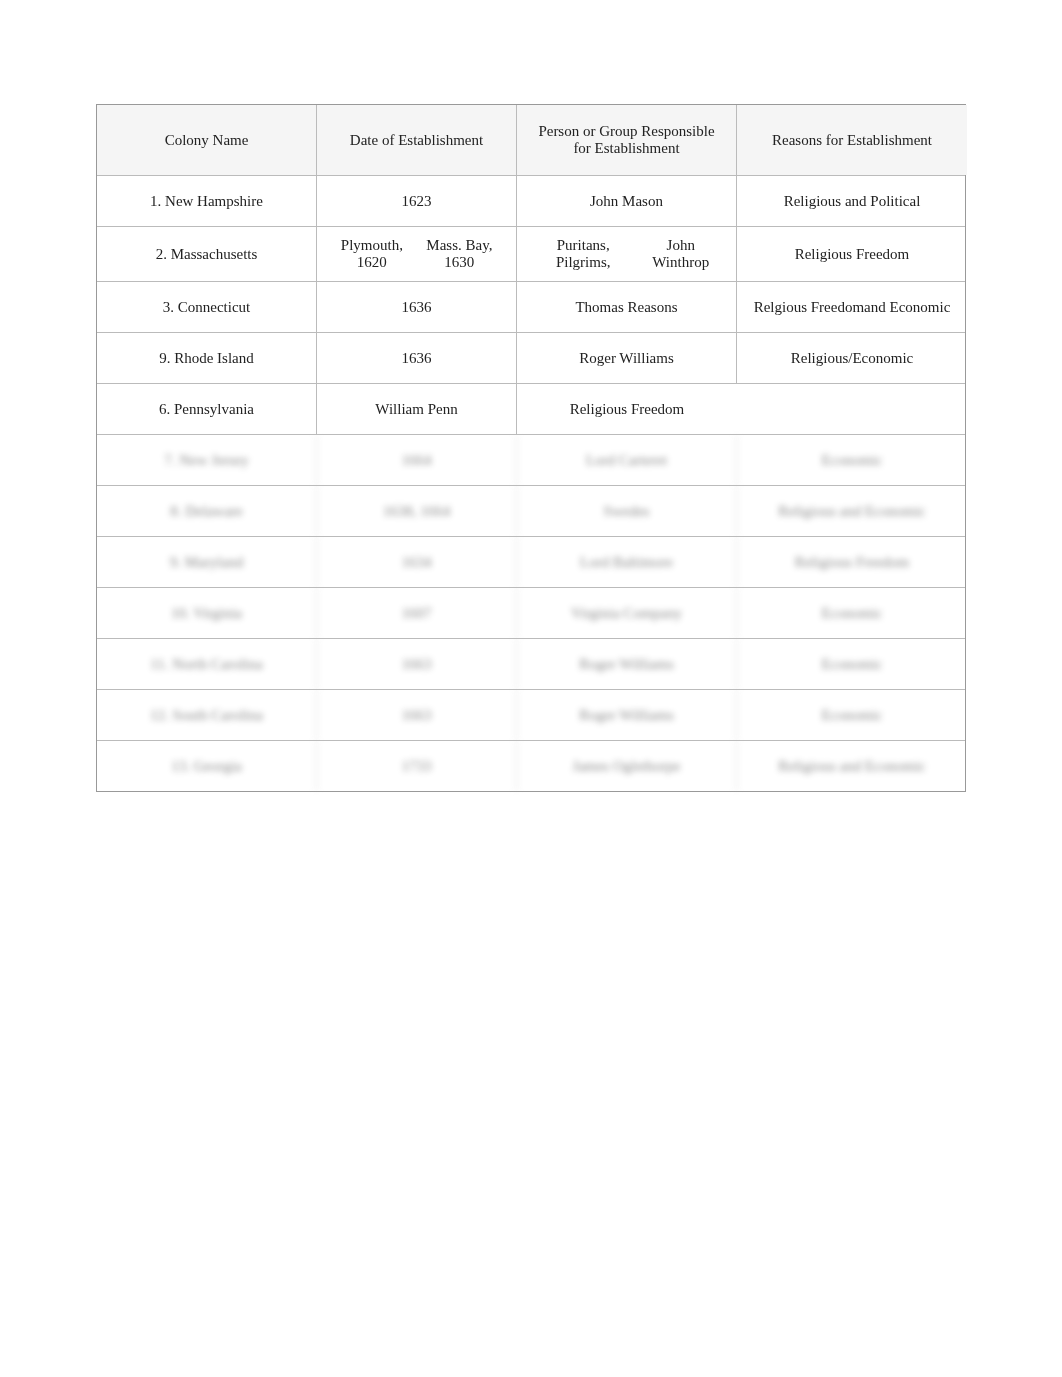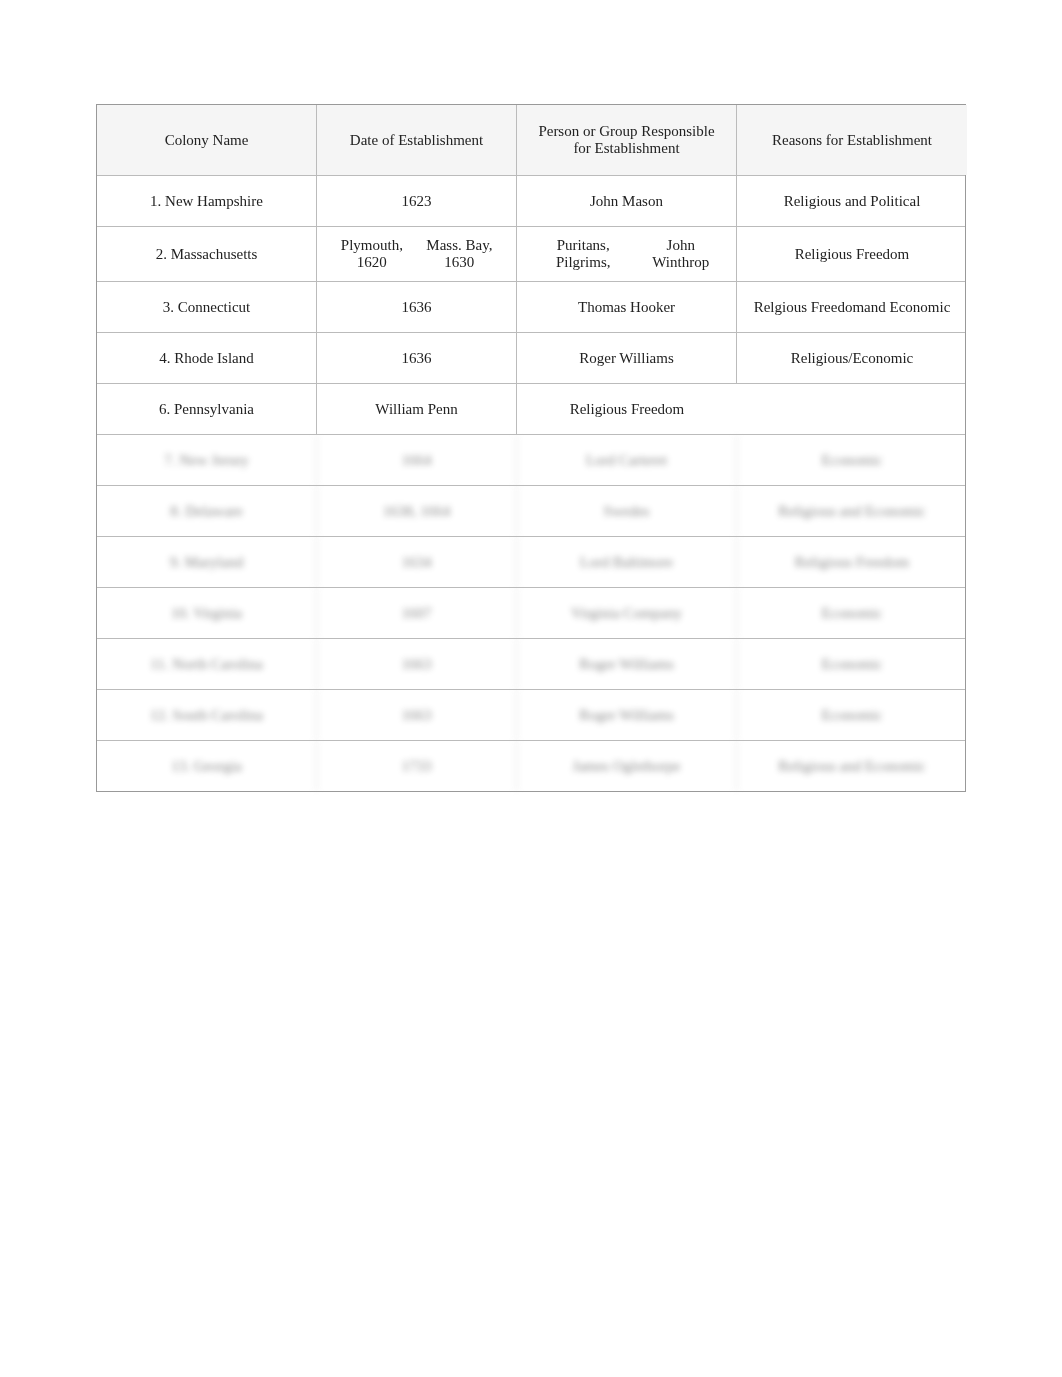--- a/index.html
+++ b/index.html
@@ -103,31 +103,31 @@
         </div>
       </div>
       <div class="table-row">
         <div class="cell">
           <span>3. Connecticut</span>
         </div>
         <div class="cell">
           <span>1636</span>
         </div>
         <div class="cell">
-          <span>Thomas Hooker</span>
+          <span>Thomas Reasons</span>
         </div>
         <div class="cell">
           <span>Relgious Freedom</span>
           <br>
           <span>and Economic</span>
         </div>
       </div>
       <div class="table-row">
         <div class="cell">
-          <span>4. Rhode Island</span>
+          <span>9. Rhode Island</span>
         </div>
         <div class="cell">
           <span>1636</span>
         </div>
         <div class="cell">
           <span>Roger Williams</span>
         </div>
         <div class="cell">
           <span>Religious/Economic</span>
         </div>

